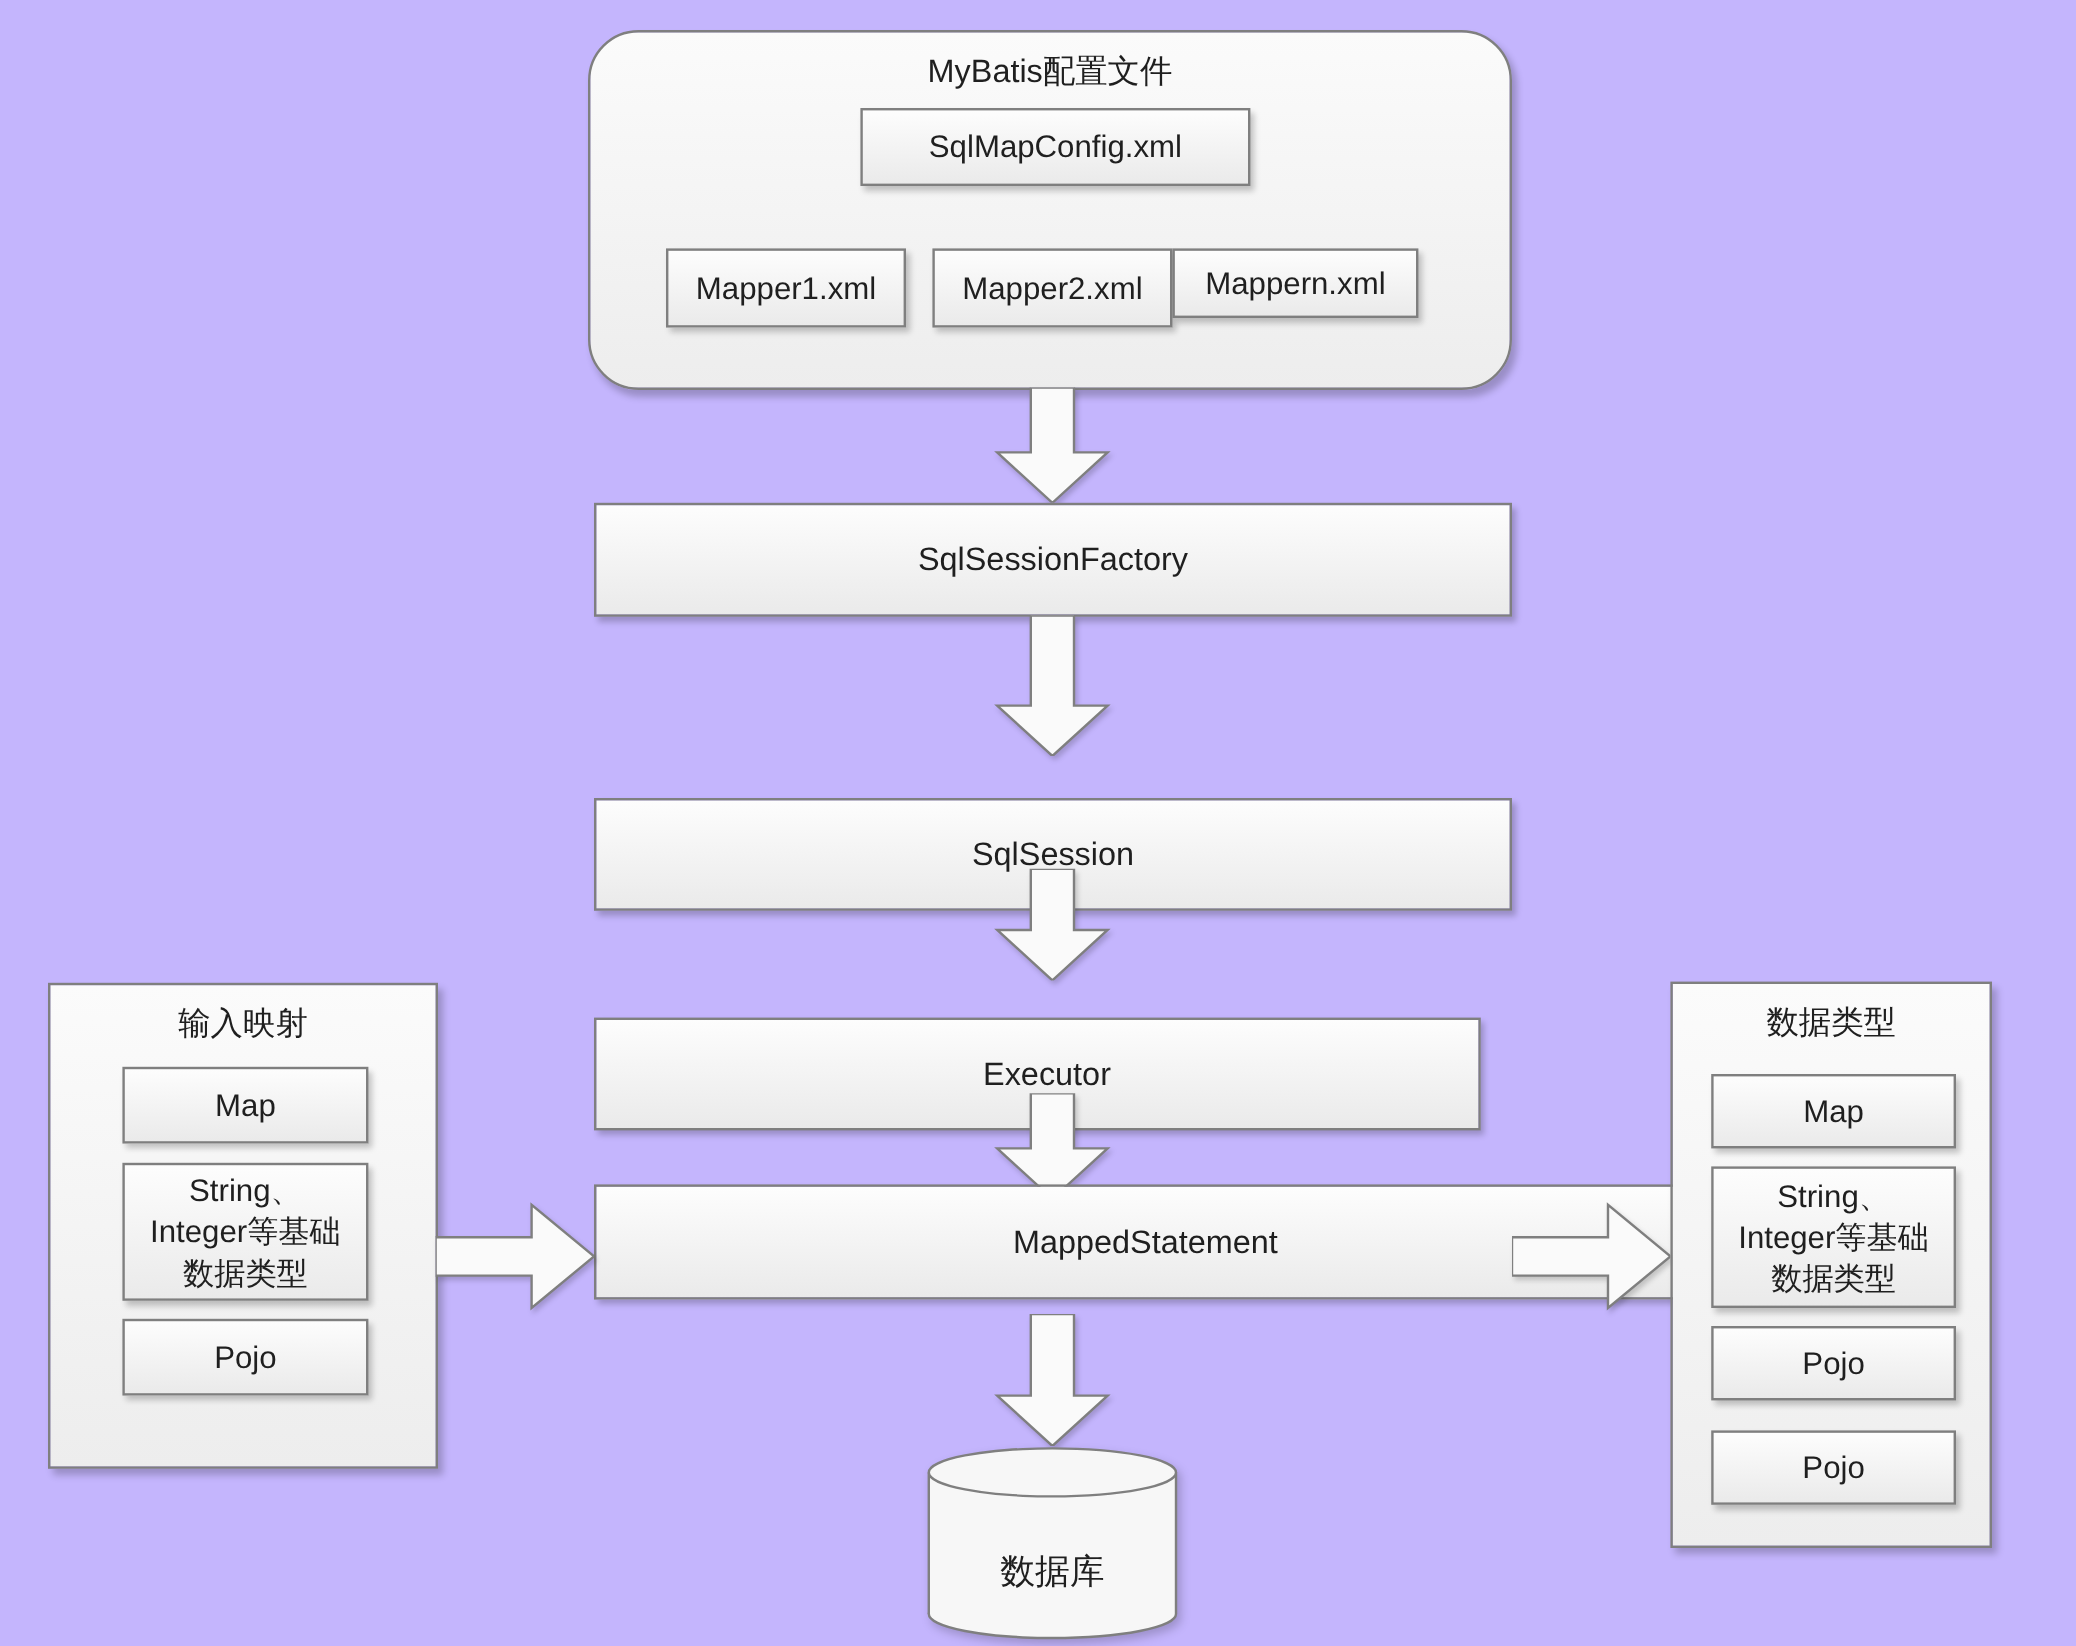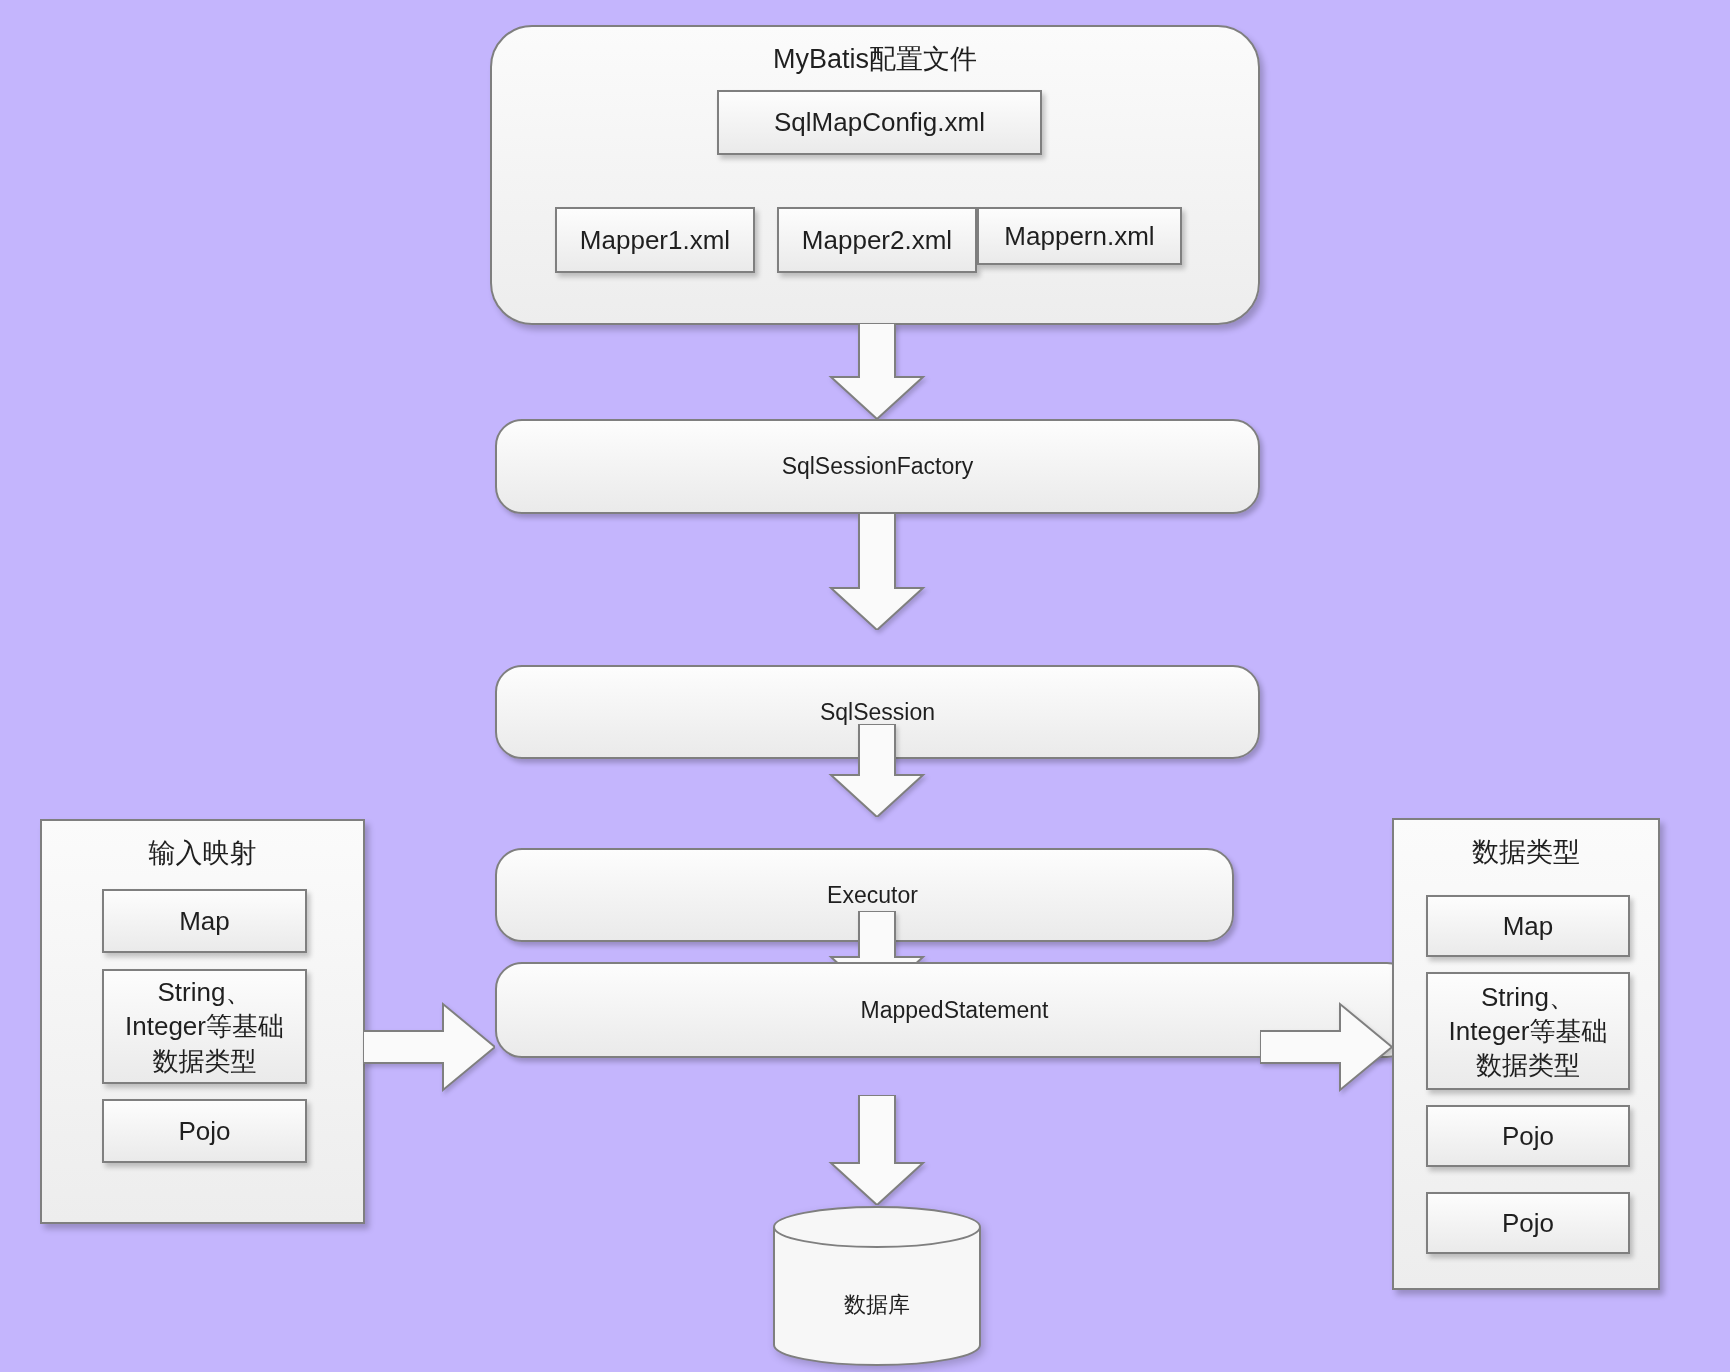--- a/index.html
+++ b/index.html
@@ -23,29 +23,29 @@
 
   .box{
     position:absolute;
     background:linear-gradient(180deg,#fdfdfd 0%,#eaeaea 100%);
     border:2px solid #7f7f7f;
     box-shadow:3px 4px 5px rgba(0,0,0,0.22);
     box-sizing:border-box;
     display:flex;align-items:center;justify-content:center;
     text-align:center;font-size:26px;
   }
-  .flowbox{font-size:23px;border-radius:27px;}
+  .flowbox{font-size:27px;}
   .multiline{white-space:pre-line;line-height:1.32;}
 
   svg.arrow{position:absolute;filter:drop-shadow(2px 3px 2px rgba(0,0,0,0.18));}
   svg.arrow polygon{fill:#fafafa;stroke:#7f7f7f;stroke-width:2;stroke-linejoin:miter;}
 
   svg.cylinder{position:absolute;filter:drop-shadow(3px 4px 4px rgba(0,0,0,0.2));}
   .cyl-label{
-    position:absolute;text-align:center;font-size:22px;
+    position:absolute;text-align:center;font-size:29px;
   }
 </style>
 </head>
 <body>
 
 <div class="canvas">
 
   <div class="panel rounded" style="left:490px;top:25px;width:770px;height:300px;">
     <div class="panel-title">MyBatis配置文件</div>
     <div class="box" style="left:225px;top:63px;width:325px;height:65px;">SqlMapConfig.xml</div>
@@ -69,21 +69,21 @@
   <svg class="arrow" style="left:827px;top:724px;" width="100" height="93" viewBox="0 0 100 93">
     <polygon points="32,0 68,0 68,51 96,51 50,93 4,51 32,51"></polygon>
   </svg>
 
   <div class="box flowbox" style="left:495px;top:848px;width:739px;height:94px;padding-left:16px;">Executor</div>
 
   <svg class="arrow" style="left:827px;top:911px;" width="100" height="88" viewBox="0 0 100 88">
     <polygon points="32,0 68,0 68,46 96,46 50,88 4,46 32,46"></polygon>
   </svg>
 
-  <div class="box flowbox" style="left:495px;top:962px;width:919px;height:96px;">MappedStatement</div>
+  <div class="box flowbox" style="left:495px;top:987px;width:919px;height:96px;">MappedStatement</div>
 
   <svg class="arrow" style="left:827px;top:1095px;" width="100" height="110" viewBox="0 0 100 110">
     <polygon points="32,0 68,0 68,68 96,68 50,110 4,68 32,68"></polygon>
   </svg>
 
   <svg class="cylinder" style="left:770px;top:1205px;" width="214" height="165" viewBox="0 0 214 165">
     <ellipse cx="107" cy="140" rx="103" ry="20" fill="#f7f7f7" stroke="#7f7f7f" stroke-width="2"></ellipse>
     <rect x="4" y="22" width="206" height="118" fill="#f7f7f7"></rect>
     <line x1="4" y1="22" x2="4" y2="140" stroke="#7f7f7f" stroke-width="2"></line>
     <line x1="210" y1="22" x2="210" y2="140" stroke="#7f7f7f" stroke-width="2"></line>

